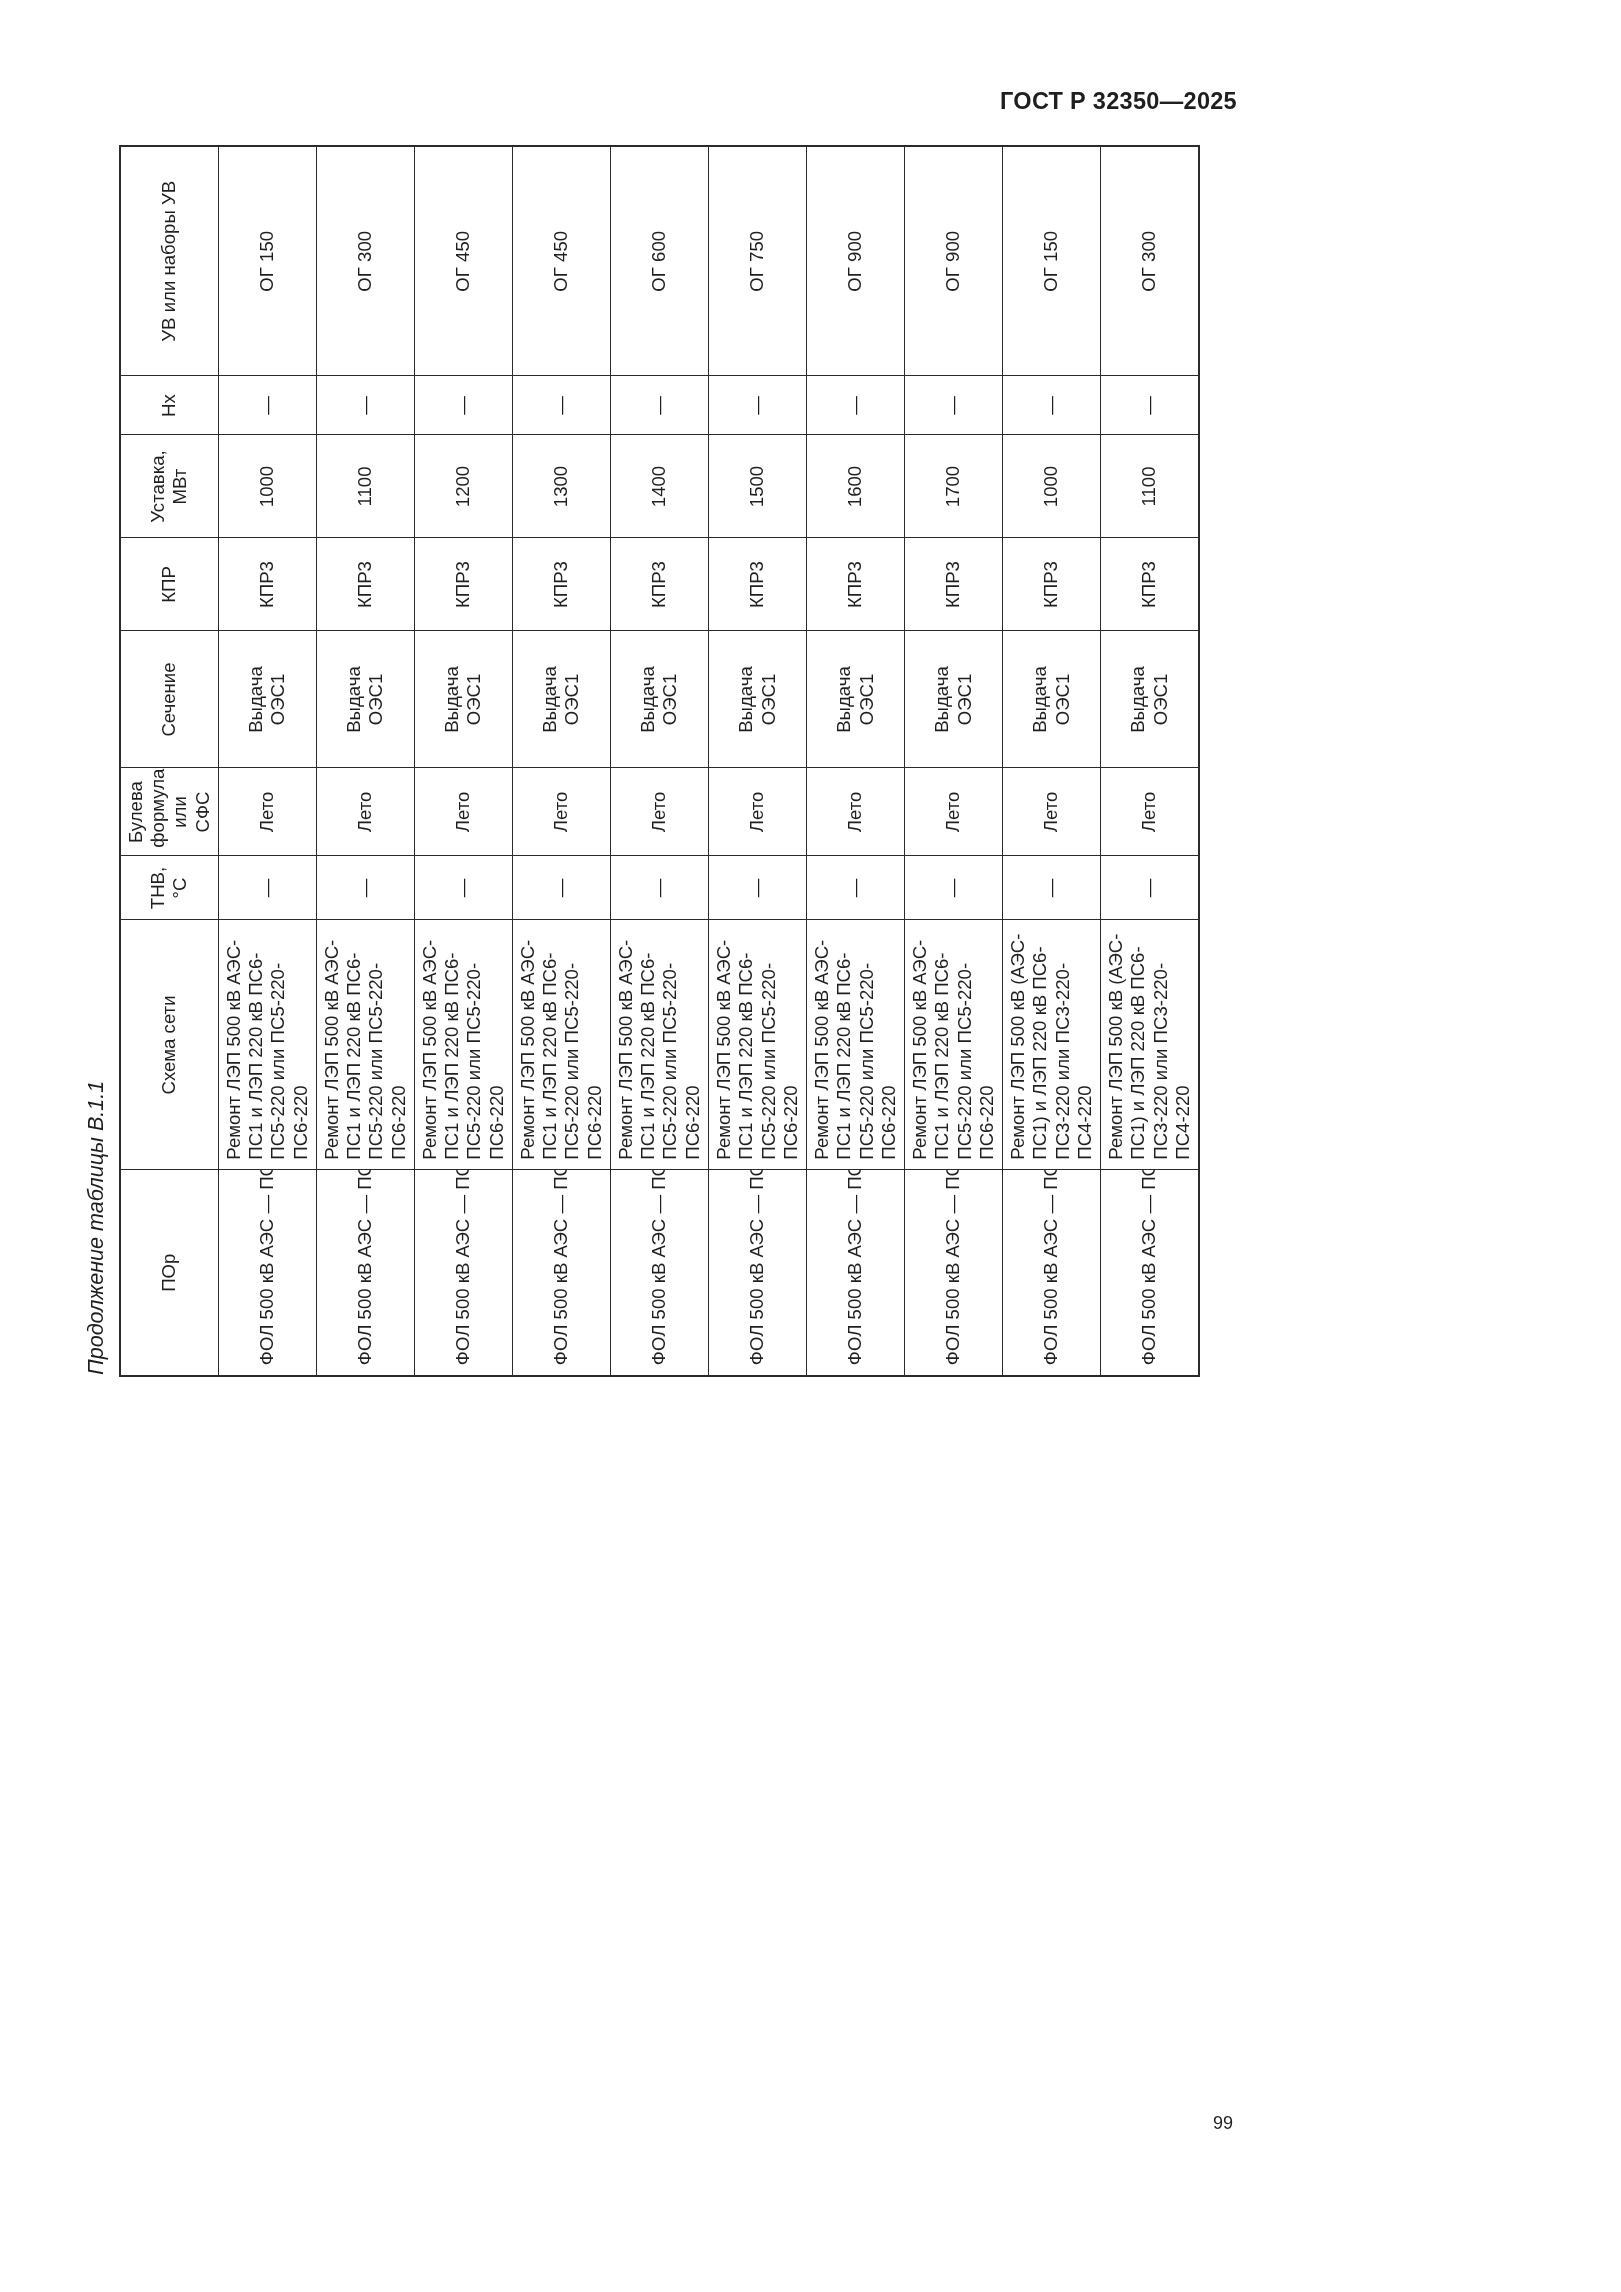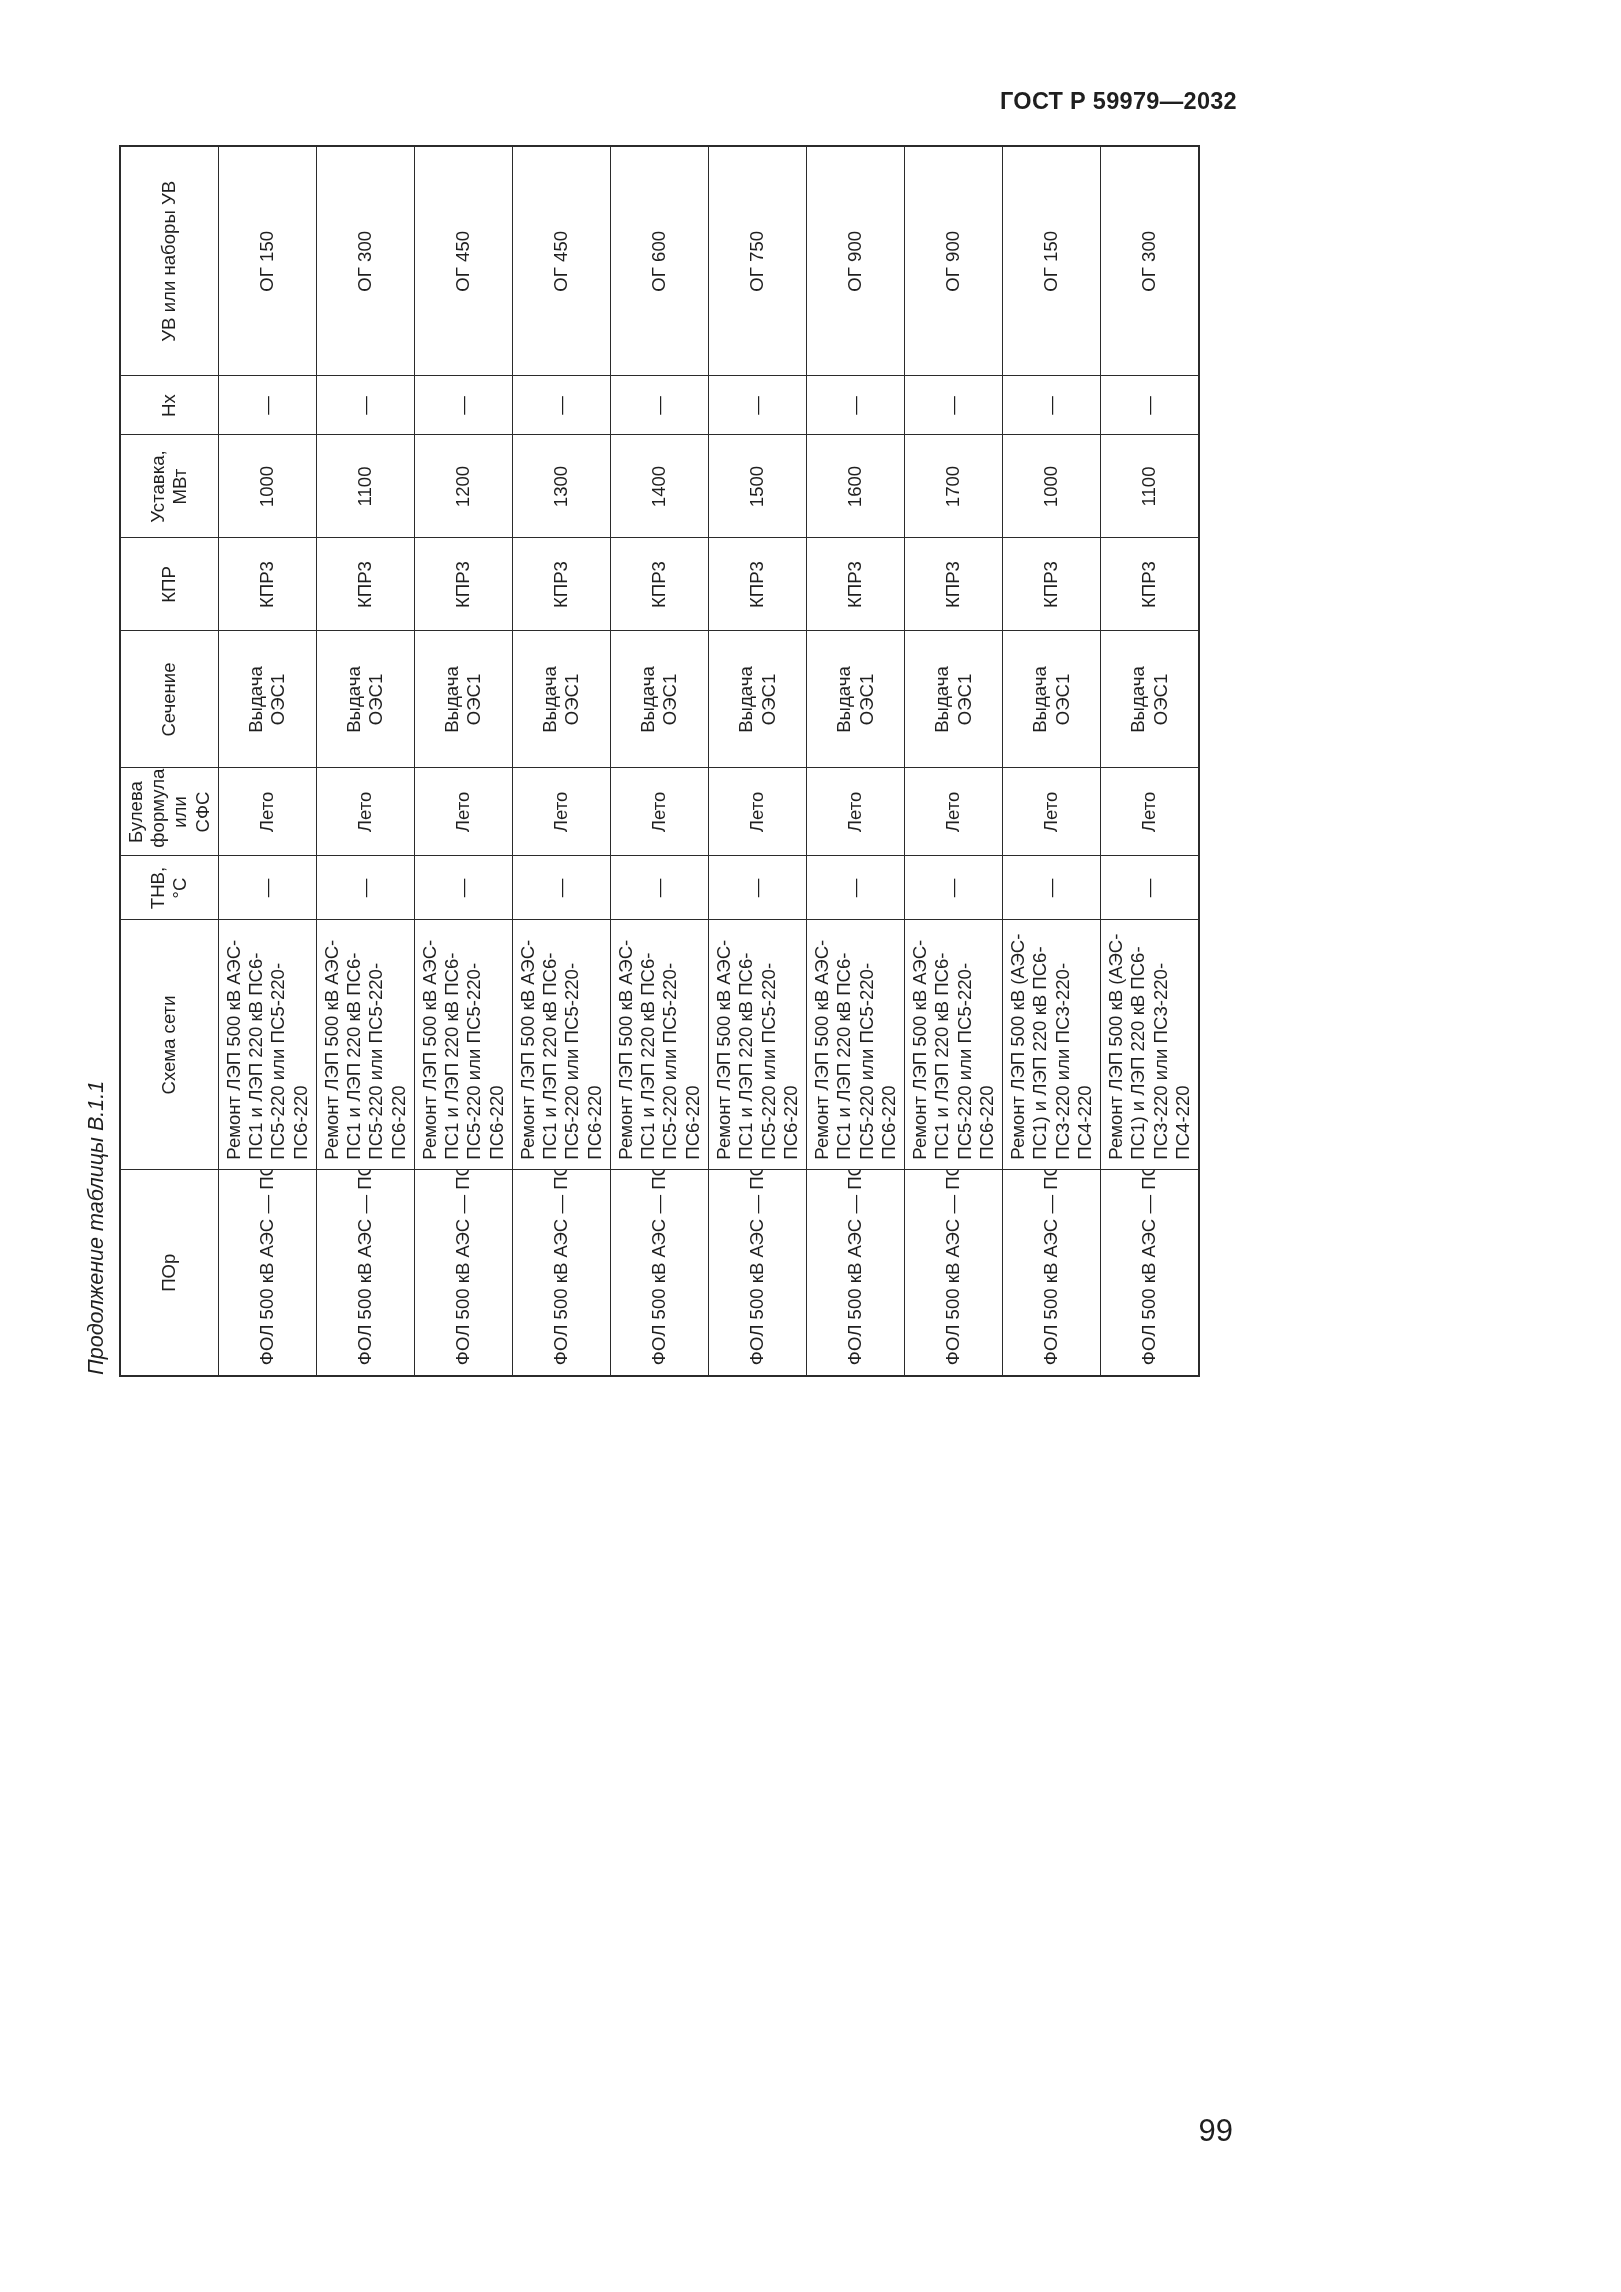--- a/index.html
+++ b/index.html
@@ -14,21 +14,21 @@
   .page-header {
     position: absolute;
     top: 88px; right: 384px;
     font-size: 23.5px;
     font-weight: bold;
     letter-spacing: 0.3px;
   }
   .page-number {
     position: absolute;
     top: 2113px; right: 388px;
-    font-size: 31px;
+    font-size: 18px;
   }
   
   .rotated-wrap {
     position: absolute;
     left: 83px; top: 1377px;
     width: 1225px; height: 828px;
     transform: rotate(-90deg);
     transform-origin: 0 0;
   }
   .caption {
@@ -68,21 +68,21 @@
   }
   td { height: 63px; }
   td.col0 { text-align: left; white-space: nowrap; padding-left: 9.8px; }
   td.col1 { text-align: left; padding-left: 9.8px; }
 </style>
 </head>
 <body>
 
 <div class="page">
 
-  <div class="page-header">ГОСТ Р 59979—2032</div>
+  <div class="page-header">ГОСТ Р 32350—2025</div>
 
   <div class="rotated-wrap">
     <div class="caption">Продолжение таблицы В.1.1</div>
 
     <table>
       <colgroup>
         <col class="c0">
           <col class="c1">
           <col class="c2">
           <col class="c3">

